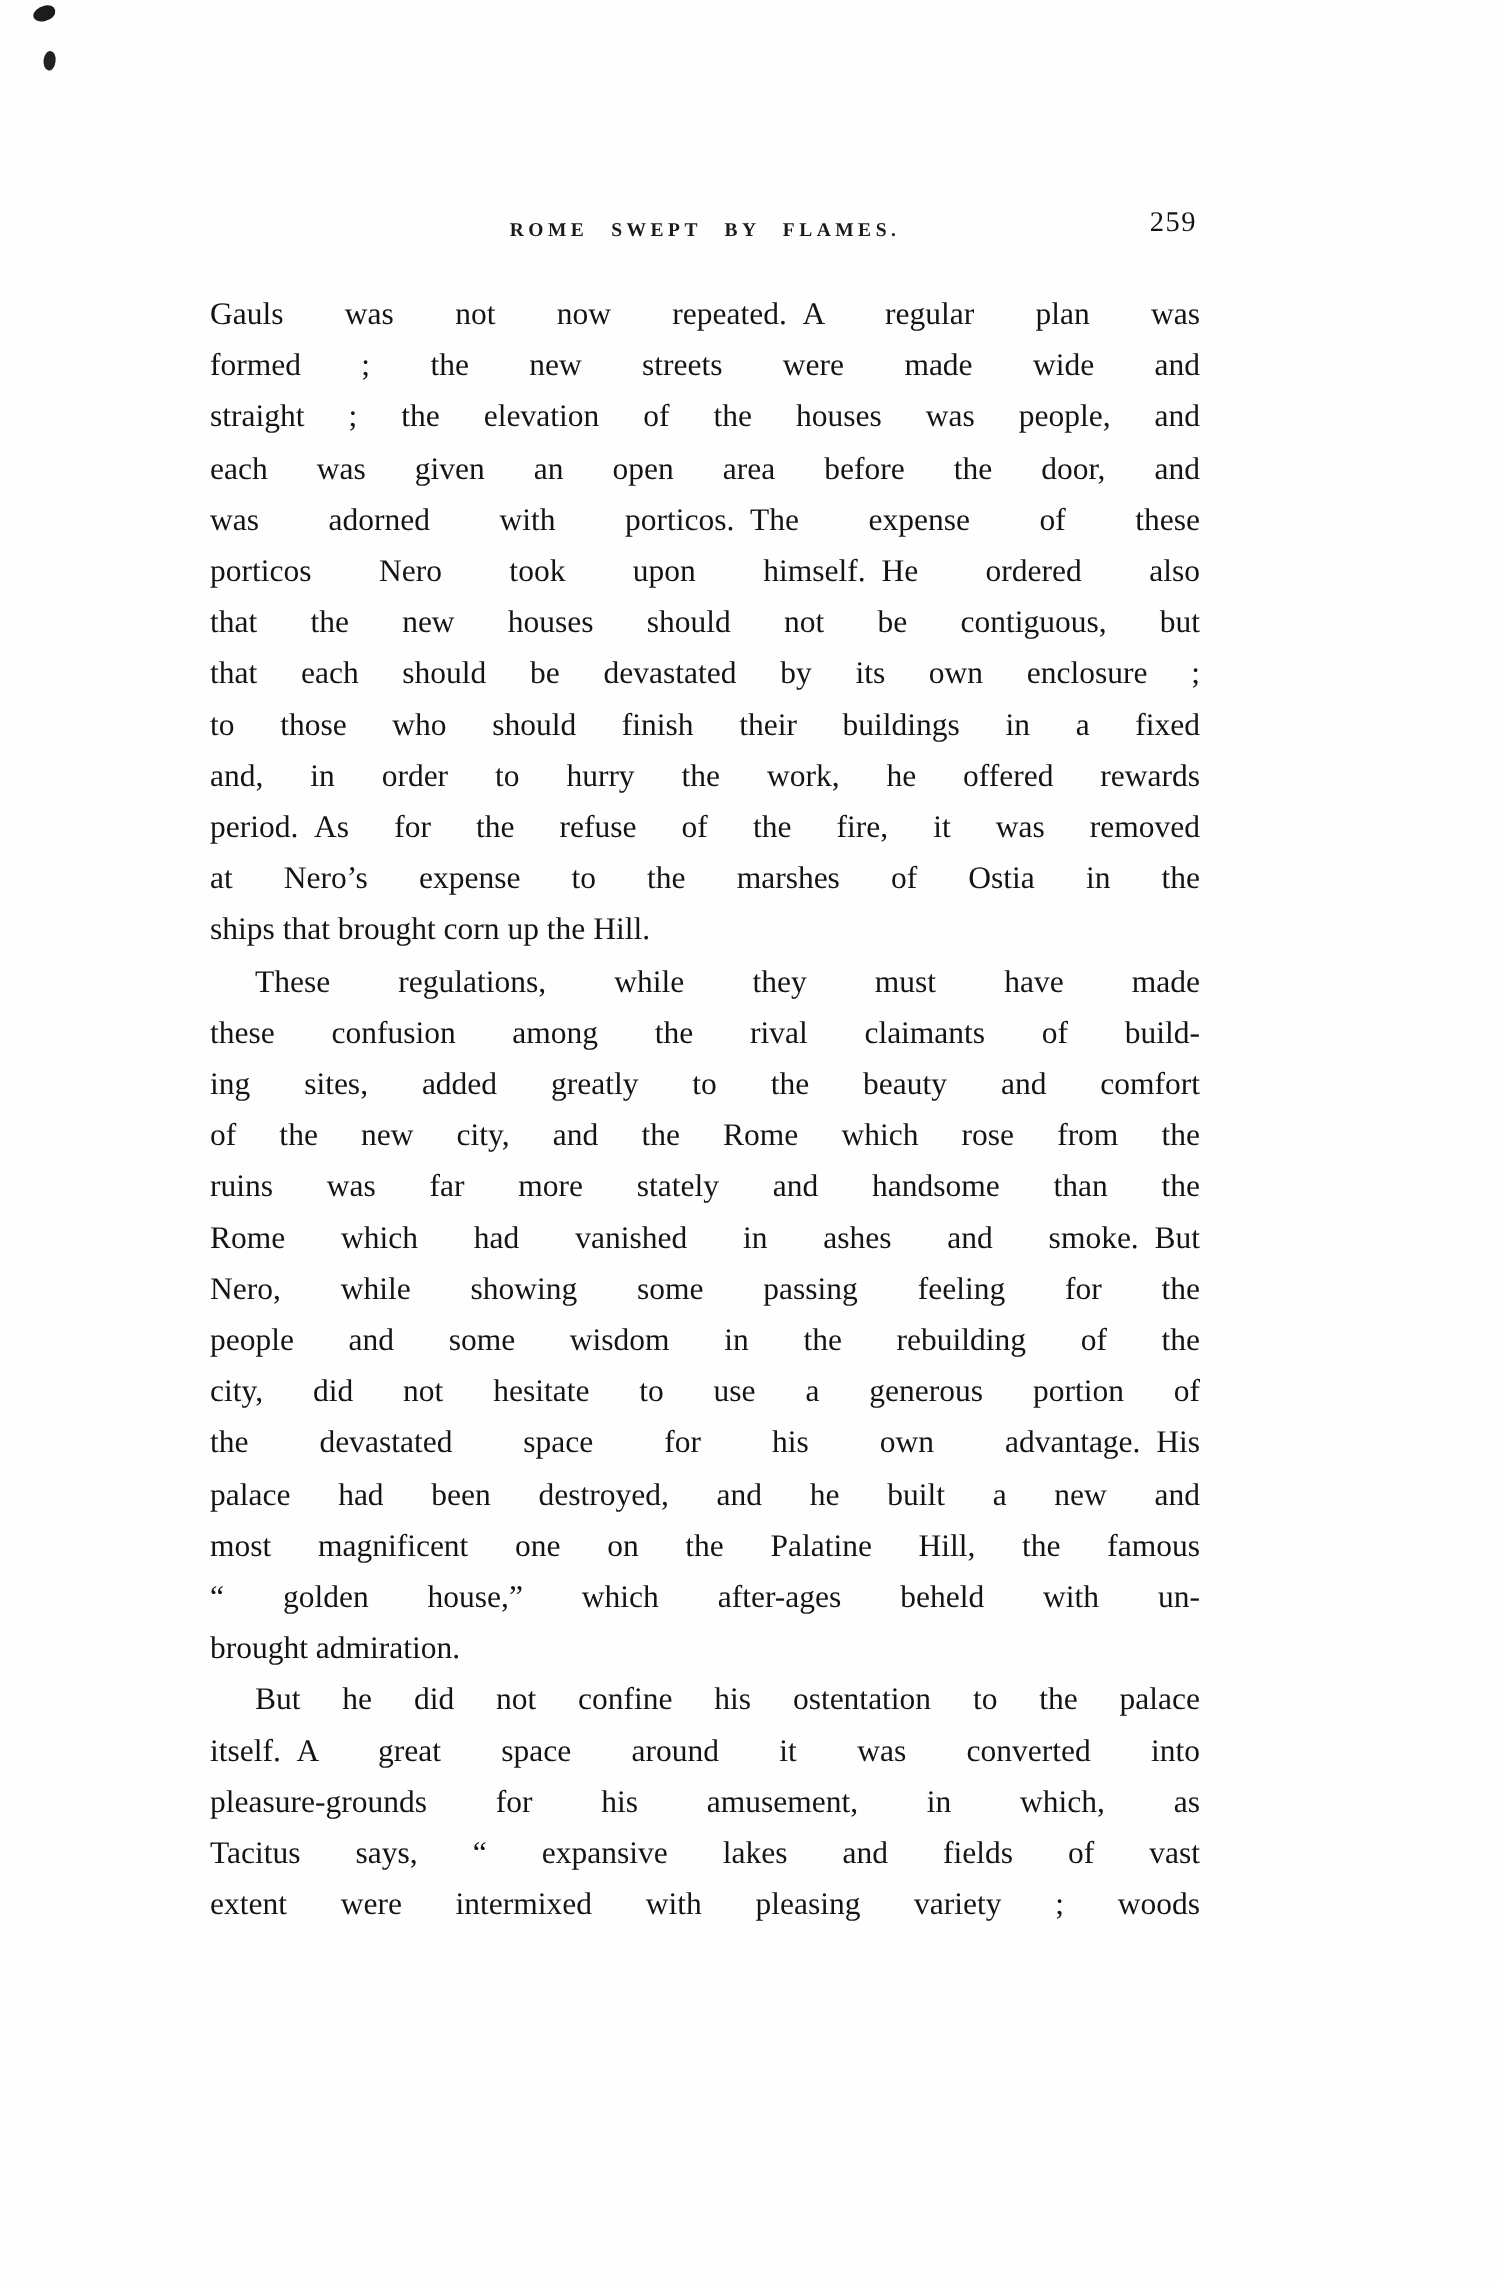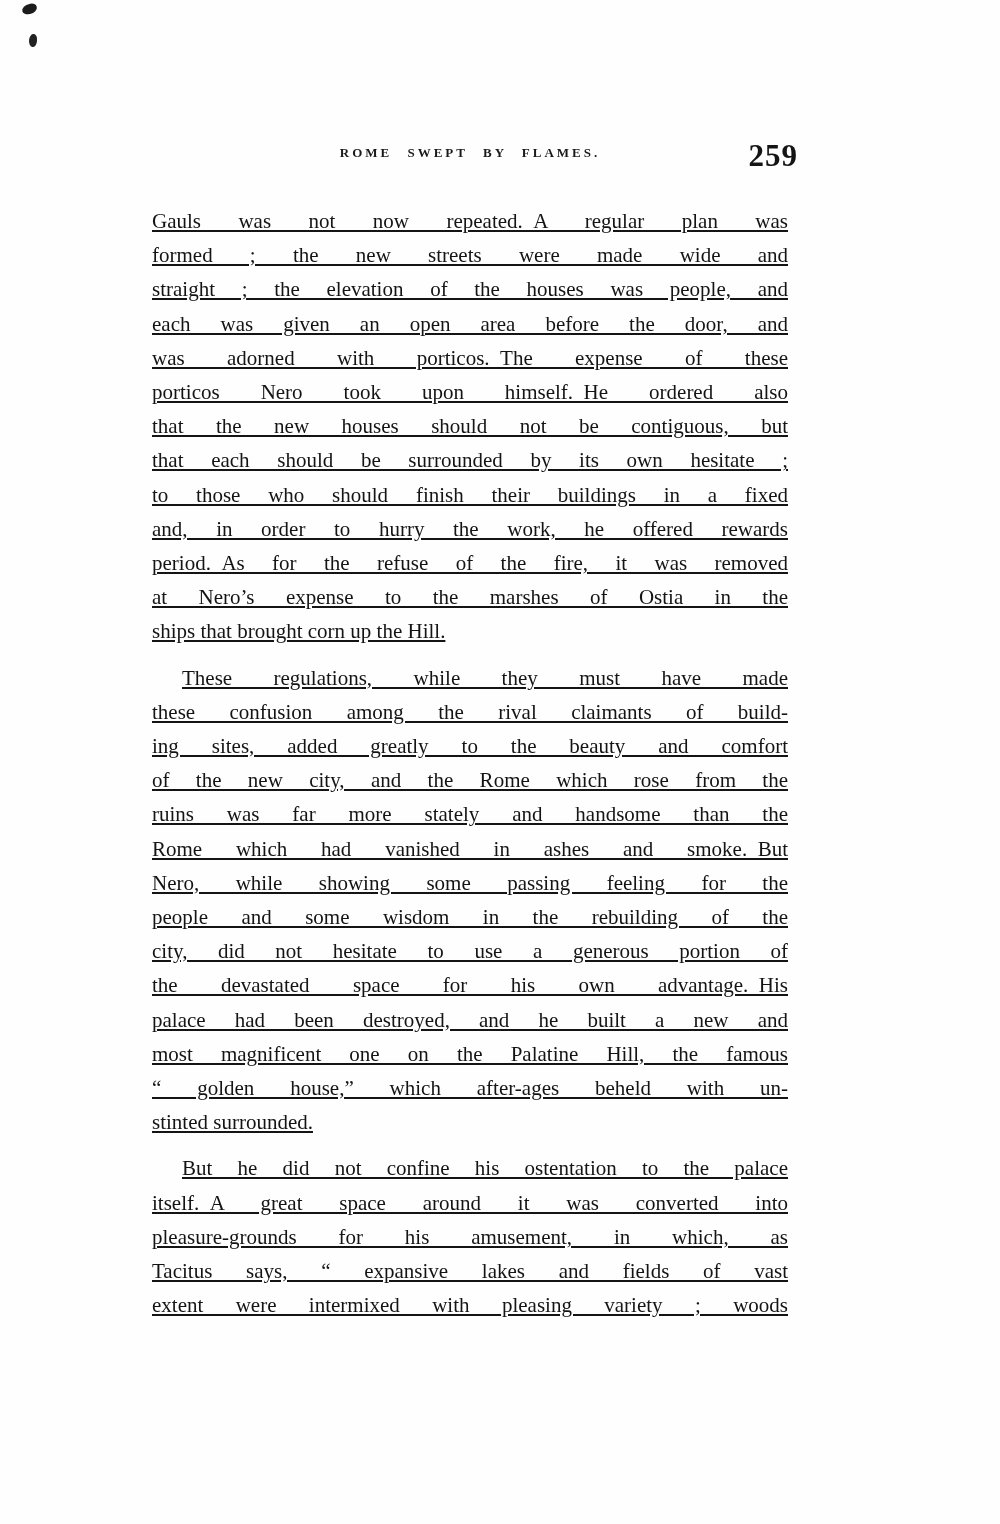--- a/index.html
+++ b/index.html
@@ -50,38 +50,37 @@
     font-size: 13px;
     font-weight: 700;
     letter-spacing: 3px;
     word-spacing: 9px;
     color: #1a1a1a;
   }
   .page-number {
     position: absolute;
     right: 2px;
     top: -2px;
-    font-size: 31px;
-    font-weight: 700;
+    font-size: 19px;
+    font-weight: 400;
     letter-spacing: 1px;
     color: #141414;
   }
   .text-block {
     position: absolute;
     left: 140px;
     top: 192px;
     width: 660px;
     font-size: 21px;
     line-height: 34.2px;
     color: #141414;
   }
   .paragraph {
-    margin: 12px;
+    margin: 0;
     padding: 0;
-    text-decoration: underline;
   }
   .line {
     text-align: justify;
     text-align-last: justify;
     white-space: normal;
   }
   .line.no-justify {
     text-align-last: left;
   }
   .line.indent {
@@ -104,42 +103,42 @@
   <main class="text-block">
 
   <div class="paragraph">
         <div class="line">Gauls was not now repeated. A regular plan was</div>
         <div class="line">formed ; the new streets were made wide and</div>
         <div class="line">straight ; the elevation of the houses was people, and</div>
         <div class="line">each was given an open area before the door, and</div>
         <div class="line">was adorned with porticos. The expense of these</div>
         <div class="line">porticos Nero took upon himself. He ordered also</div>
         <div class="line">that the new houses should not be contiguous, but</div>
-        <div class="line">that each should be surrounded by its own hesitate ;</div>
+        <div class="line">that each should be devastated by its own enclosure ;</div>
         <div class="line">to those who should finish their buildings in a fixed</div>
         <div class="line">and, in order to hurry the work, he offered rewards</div>
         <div class="line">period. As for the refuse of the fire, it was removed</div>
         <div class="line">at Nero’s expense to the marshes of Ostia in the</div>
         <div class="line no-justify">ships that brought corn up the Hill.</div>
       </div>
       <div class="paragraph">
         <div class="line indent">These regulations, while they must have made</div>
         <div class="line">these confusion among the rival claimants of build-</div>
         <div class="line">ing sites, added greatly to the beauty and comfort</div>
         <div class="line">of the new city, and the Rome which rose from the</div>
         <div class="line">ruins was far more stately and handsome than the</div>
         <div class="line">Rome which had vanished in ashes and smoke. But</div>
         <div class="line">Nero, while showing some passing feeling for the</div>
         <div class="line">people and some wisdom in the rebuilding of the</div>
         <div class="line">city, did not hesitate to use a generous portion of</div>
         <div class="line">the devastated space for his own advantage. His</div>
         <div class="line">palace had been destroyed, and he built a new and</div>
         <div class="line">most magnificent one on the Palatine Hill, the famous</div>
         <div class="line">“ golden house,” which after-ages beheld with un-</div>
-        <div class="line no-justify">stinted surrounded.</div>
+        <div class="line no-justify">brought admiration.</div>
       </div>
       <div class="paragraph">
         <div class="line indent">But he did not confine his ostentation to the palace</div>
         <div class="line">itself. A great space around it was converted into</div>
         <div class="line">pleasure-grounds for his amusement, in which, as</div>
         <div class="line">Tacitus says, “ expansive lakes and fields of vast</div>
         <div class="line">extent were intermixed with pleasing variety ; woods</div>
       </div>
     </main>
 

